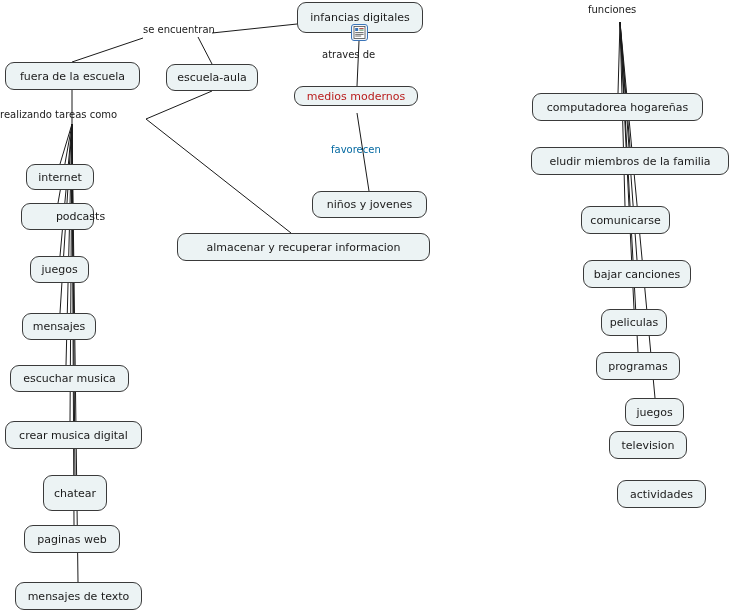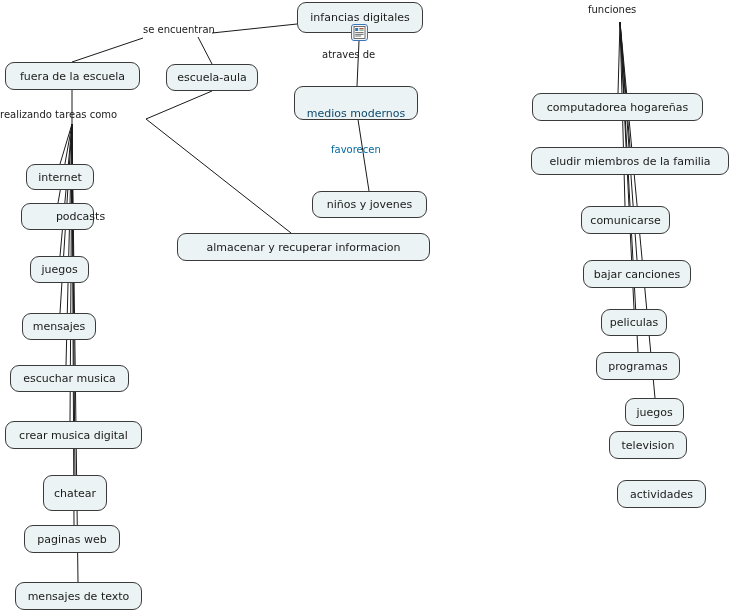--- a/index.html
+++ b/index.html
@@ -96,21 +96,21 @@
   <div id="nodes-layer">
       <div class="node" style="left: 297px; top: 2px; width: 126px; height: 31px; background: rgb(236, 243, 244); border-color: rgb(58, 58, 58); color: rgb(26, 26, 26);">
         <span>infancias digitales</span>
       </div>
       <div class="node" style="left: 5px; top: 62px; width: 135px; height: 28px; background: rgb(236, 243, 244); border-color: rgb(58, 58, 58); color: rgb(26, 26, 26);">
         <span>fuera de la escuela</span>
       </div>
       <div class="node" style="left: 166px; top: 64px; width: 92px; height: 27px; background: rgb(236, 243, 244); border-color: rgb(58, 58, 58); color: rgb(26, 26, 26);">
         <span>escuela-aula</span>
       </div>
-      <div class="node" style="left: 294px; top: 86px; width: 124px; height: 34px; background: rgb(236, 243, 244); border-color: rgb(58, 58, 58); color: #0c4a6e; align-items: flex-end;">
+      <div class="node" style="left: 294px; top: 86px; width: 124px; height: 20px; background: rgb(236, 243, 244); border-color: rgb(58, 58, 58); color: #b91c1c;">
         <span>medios modernos</span>
       </div>
       <div class="node" style="left: 312px; top: 191px; width: 115px; height: 27px; background: rgb(236, 243, 244); border-color: rgb(58, 58, 58); color: rgb(26, 26, 26);">
         <span>niños y jovenes</span>
       </div>
       <div class="node" style="left: 177px; top: 233px; width: 253px; height: 28px; background: rgb(236, 243, 244); border-color: rgb(58, 58, 58); color: rgb(26, 26, 26);">
         <span>almacenar y recuperar informacion</span>
       </div>
       <div class="node" style="left: 26px; top: 164px; width: 68px; height: 26px; background: rgb(236, 243, 244); border-color: rgb(58, 58, 58); color: rgb(26, 26, 26);">
         <span>internet</span>

